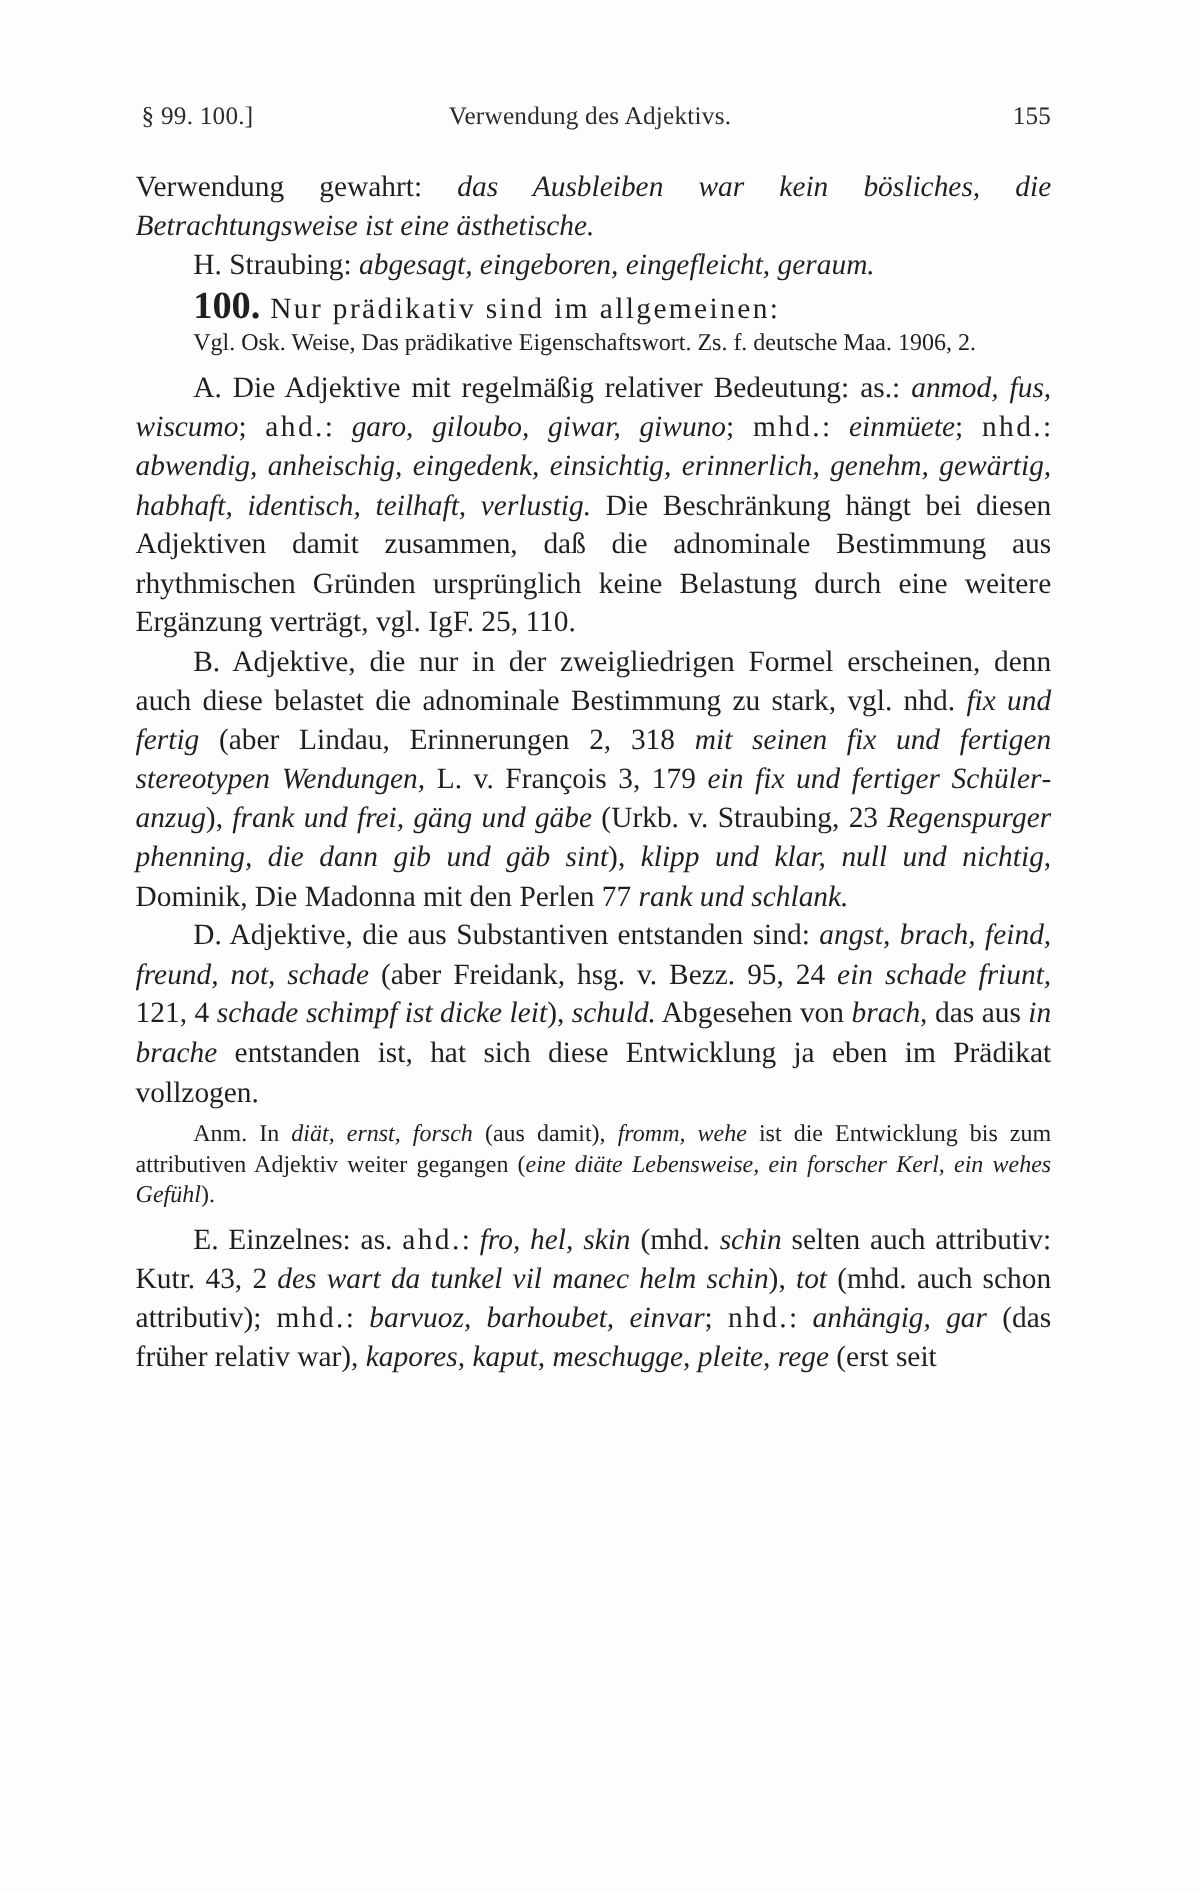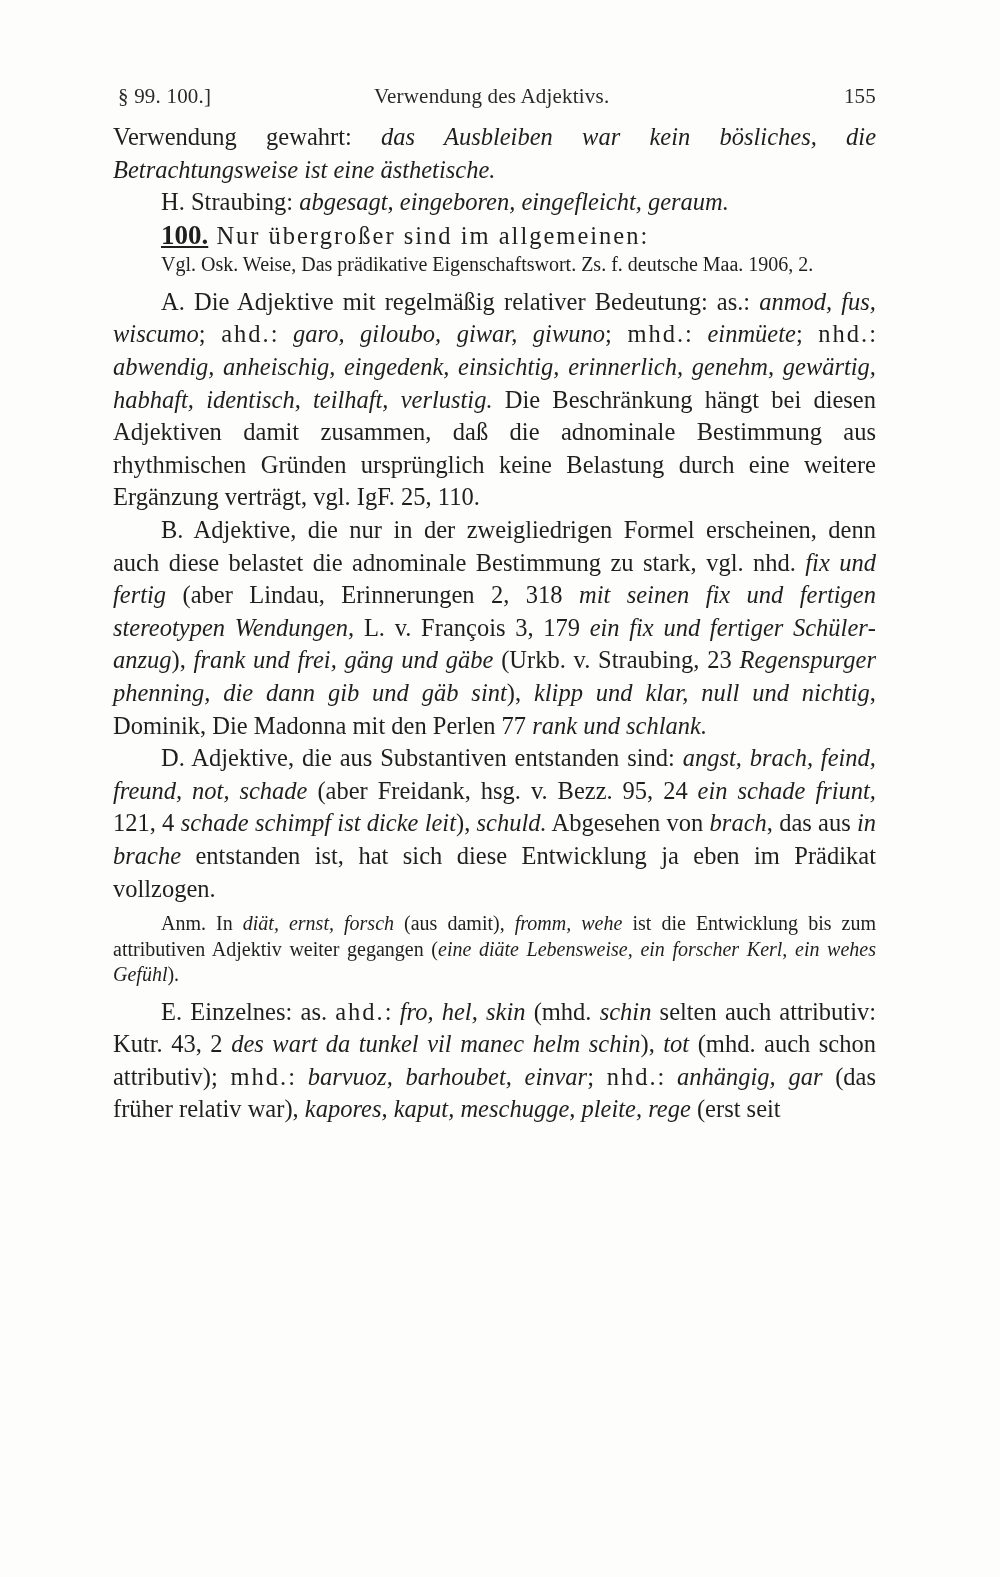--- a/index.html
+++ b/index.html
@@ -10,46 +10,46 @@
     font-family: "Liberation Serif", "DejaVu Serif", serif;
   }
   .page { position: relative; width: 888px; height: 1577px; }
   .header {
     position: absolute; top: 84px; left: 118px; width: 758px;
     display: flex; justify-content: space-between; align-items: baseline;
     font-size: 21px; letter-spacing: 0.2px; color: #2a2a2a;
   }
   .header .title { position: absolute; left: 256px; }
   .body {
-    position: absolute; top: 121px; left: 113px; width: 763px;
+    position: absolute; top: 140px; left: 113px; width: 763px;
     font-size: 24.5px; line-height: 32.6px; text-align: justify;
     hyphens: manual;
   }
   .p { margin: 0; }
   .indent { text-indent: 48px; }
   .small { font-size: 20px; line-height: 25.5px; }
   .gap-small { margin-top: 6px; }
   .gap-after { margin-bottom: 8px; }
   .sp { letter-spacing: 2px; }
   i { font-style: italic; }
-  .seg-b { font-weight: bold; font-size: 27px; text-decoration: underline; }
+  .seg-b { font-weight: bold; font-size: 32px; }
 </style>
 </head>
 <body>
 
 <div class="page">
   <div class="header">
     <span>§ 99. 100.]</span>
     <span class="title">Verwendung des Adjektivs.</span>
     <span>155</span>
   </div>
   <div class="body" id="body">
       <p class="p"><span>Verwendung gewahrt: </span><i>das Ausbleiben war kein bösliches, die Betrachtungsweise ist eine ästhetische.</i></p>
       <p class="p indent"><span>H. Straubing: </span><i>abgesagt, eingeboren, eingefleicht, geraum.</i></p>
-      <p class="p indent"><span class="seg-b">100.</span><span class="sp">  Nur übergroßer sind im allgemeinen:</span></p>
+      <p class="p indent"><span class="seg-b">100.</span><span class="sp">  Nur prädikativ sind im allgemeinen:</span></p>
       <p class="p indent small gap-after"><span>Vgl. Osk. Weise, Das prädikative Eigenschaftswort. Zs. f. deutsche Maa. 1906, 2.</span></p>
       <p class="p indent"><span>A. Die Adjektive mit regelmäßig relativer Bedeutung: as.: </span><i>anmod, fus, wiscumo</i><span>; </span><span class="sp">ahd.</span><span>: </span><i>garo, giloubo, giwar, giwuno</i><span>; </span><span class="sp">mhd.</span><span>: </span><i>einmüete</i><span>; </span><span class="sp">nhd.</span><span>: </span><i>abwendig, anheischig, eingedenk, ein­sichtig, erinnerlich, genehm, gewärtig, habhaft, identisch, teil­haft, verlustig.</i><span> Die Beschränkung hängt bei diesen Adjek­tiven damit zusammen, daß die adnominale Bestimmung aus rhythmischen Gründen ursprünglich keine Belastung durch eine weitere Ergänzung verträgt, vgl. IgF. 25, 110.</span></p>
       <p class="p indent"><span>B. Adjektive, die nur in der zweigliedrigen Formel erscheinen, denn auch diese belastet die adnominale Be­stimmung zu stark, vgl. nhd. </span><i>fix und fertig</i><span> (aber Lindau, Erinnerungen 2, 318 </span><i>mit seinen fix und fertigen stereotypen Wendungen,</i><span> L. v. François 3, 179 </span><i>ein fix und fertiger Schüler­anzug</i><span>), </span><i>frank und frei, gäng und gäbe</i><span> (Urkb. v. Straubing, 23 </span><i>Regenspurger phenning, die dann gib und gäb sint</i><span>), </span><i>klipp und klar, null und nichtig</i><span>, Dominik, Die Madonna mit den Perlen 77 </span><i>rank und schlank.</i></p>
       <p class="p indent"><span>D. Adjektive, die aus Substantiven entstanden sind: </span><i>angst, brach, feind, freund, not, schade</i><span> (aber Freidank, hsg. v. Bezz. 95, 24 </span><i>ein schade friunt,</i><span> 121, 4 </span><i>schade schimpf ist dicke leit</i><span>), </span><i>schuld.</i><span> Abgesehen von </span><i>brach</i><span>, das aus </span><i>in brache</i><span> entstanden ist, hat sich diese Entwicklung ja eben im Prädikat vollzogen.</span></p>
       <p class="p indent small gap-small gap-after"><span>Anm. In </span><i>diät, ernst, forsch</i><span> (aus damit), </span><i>fromm, wehe</i><span> ist die Entwicklung bis zum attributiven Adjektiv weiter gegangen (</span><i>eine diäte Lebensweise, ein forscher Kerl, ein wehes Gefühl</i><span>).</span></p>
       <p class="p indent"><span>E. Einzelnes: as. </span><span class="sp">ahd.</span><span>: </span><i>fro, hel, skin</i><span> (mhd. </span><i>schin</i><span> selten auch attributiv: Kutr. 43, 2 </span><i>des wart da tunkel vil manec helm schin</i><span>), </span><i>tot</i><span> (mhd. auch schon attributiv); </span><span class="sp">mhd.</span><span>: </span><i>barvuoz, barhoubet, einvar</i><span>; </span><span class="sp">nhd.</span><span>: </span><i>anhängig, gar</i><span> (das früher relativ war), </span><i>kapores, kaput, meschugge, pleite, rege</i><span> (erst seit</span></p>
     </div>
 </div>
 
 </body></html>

